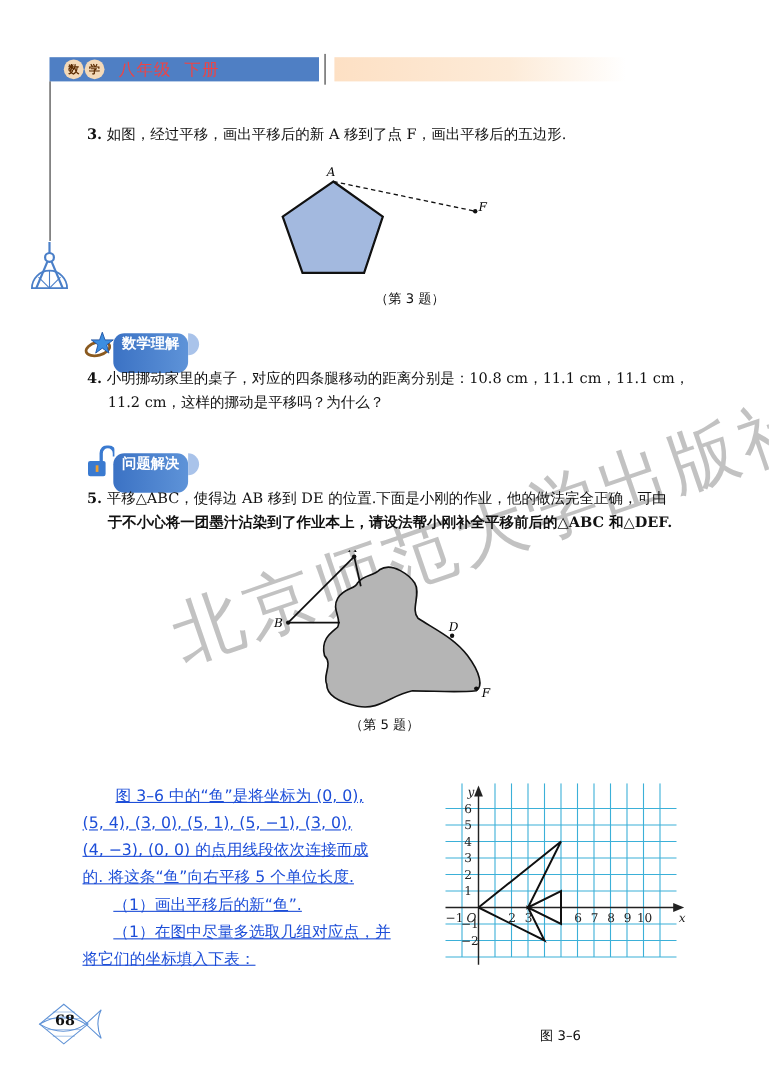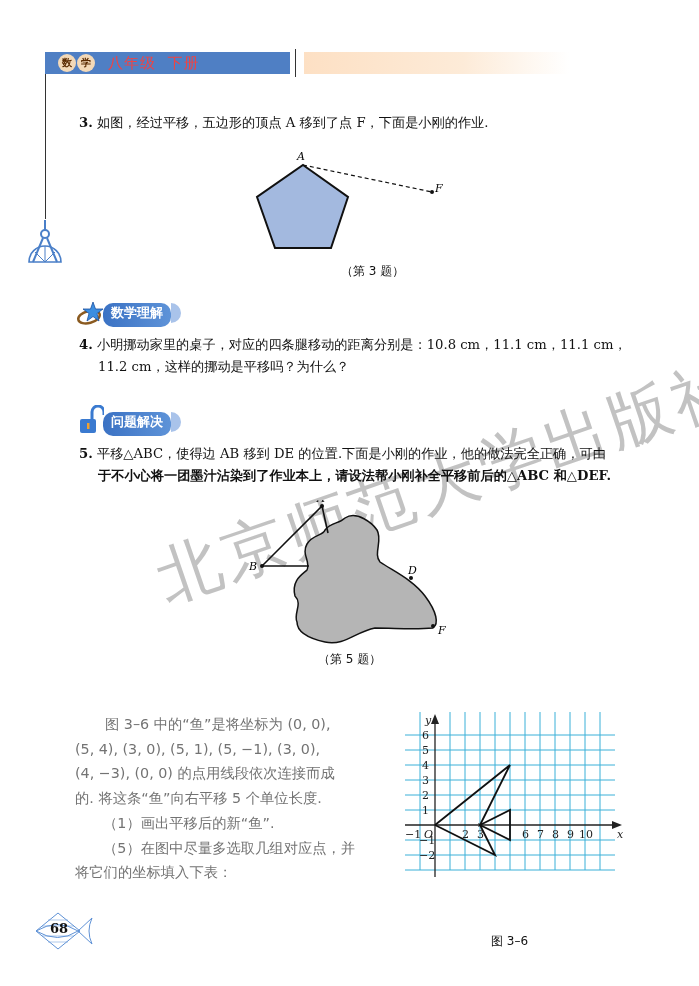--- a/index.html
+++ b/index.html
@@ -12,25 +12,25 @@
         color:#5a2a00; font-size:10px; font-weight:bold; display:flex; align-items:center; justify-content:center;
         font-family:"DejaVu Sans", sans-serif; }
   .header-title { left:108px; top:54px; color:#ef4444; font-size:15px; font-family:"DejaVu Sans", sans-serif; letter-spacing:1px; }
   .header-sep { left:295px; top:49px; width:1px; height:28px; background:#333; }
   .header-grad { left:304px; top:52px; width:265px; height:22px;
         background:linear-gradient(to right, #fde0c4, #fdebd8 60%, #ffffff); }
   .margin-line { left:45px; top:74px; width:1px; height:145px; background:#333; }
   .q-text { font-size:13.2px; line-height:22px; font-family:"DejaVu Serif", serif; }
   .q-num { font-weight:bold; }
   .caption { font-size:12px; font-family:"DejaVu Sans", sans-serif; }
-  .section-badge { height:24px; border-radius:10px; background:linear-gradient(to right,#3b72c4,#5e93d8);
+  .section-badge { height:36px; border-radius:10px; background:linear-gradient(to right,#3b72c4,#5e93d8);
         color:#fff; font-size:13px; font-family:"DejaVu Sans", sans-serif; font-weight:bold;
         padding:0 8px; line-height:20px; }
   .section-badge-tail { width:10px; height:20px; border-radius:0 10px 10px 0; background:#a9c3ea; }
-  .body-text { font-size:14.3px; line-height:24.7px; font-family:"DejaVu Sans", sans-serif; color:#737373; }
+  .body-text { font-size:14.3px; line-height:24.7px; font-family:"DejaVu Sans", sans-serif; color:#1d4ed8;text-decoration:underline; }
   .watermark { left:150px; top:405px; font-size:64px; color:rgba(120,120,120,0.45);
         transform:rotate(-19deg); transform-origin:left top; font-family:"DejaVu Sans", sans-serif;
         letter-spacing:4px; white-space:nowrap; }
 </style>
 </head>
 <body>
 
 <div class="abs header-bar"></div>
 <div class="abs header-logo">
   <span>数</span>
@@ -49,21 +49,21 @@
     <line x1="22" y1="20" x2="32" y2="44"></line>
     <path d="M4 44 A16 16 0 0 1 36 44 Z" stroke-width="1.6"></path>
     <line x1="20" y1="28" x2="20" y2="44" stroke-width="1"></line>
     <line x1="20" y1="44" x2="10" y2="34" stroke-width="1"></line>
     <line x1="20" y1="44" x2="30" y2="34" stroke-width="1"></line>
   </g>
 </svg>
 
 <div class="abs q-text" style="left:79px;top:112px;">
   <span class="q-num">3.</span>
-  <span>如图，经过平移，五边形的顶点 A 移到了点 F，下面是小刚的作业.</span>
+  <span>如图，经过平移，画出平移后的新 A 移到了点 F，画出平移后的五边形.</span>
 </div>
 
 <svg class="abs" style="left:245px;top:150px" width="210" height="120" viewBox="0 0 210 120">
   <polygon points="58,15 103,47 86,98 30,98 12,47" fill="#a3b9df" stroke="#111" stroke-width="2"></polygon>
   <line x1="58" y1="15" x2="187" y2="42" stroke="#111" stroke-width="1.2" stroke-dasharray="4,3"></line>
   <circle cx="187" cy="42" r="2" fill="#111"></circle>
   <text x="52" y="10" font-size="11" font-style="italic" font-family="DejaVu Serif, serif">A</text>
   <text x="190" y="42" font-size="11" font-style="italic" font-family="DejaVu Serif, serif">F</text>
 </svg>
 <div class="abs caption" style="left:318px;top:263px;margin-left:23px;">（第 3 题）</div>
@@ -114,21 +114,21 @@
   <text x="193" y="134" font-size="11" font-style="italic" font-family="DejaVu Serif, serif">F</text>
 </svg>
 <div class="abs caption" style="left:318px;top:651px;">（第 5 题）</div>
 
 <div class="abs body-text" style="left:75px;top:712px;width:320px;">
   <div style="padding-left:30px;">图 3–6 中的“鱼”是将坐标为 (0, 0),</div>
   <div>(5, 4), (3, 0), (5, 1), (5, −1), (3, 0),</div>
   <div>(4, −3), (0, 0) 的点用线段依次连接而成</div>
   <div>的. 将这条“鱼”向右平移 5 个单位长度.</div>
   <div style="padding-left:28px;">（1）画出平移后的新“鱼”.</div>
-  <div style="padding-left:28px;">（5）在图中尽量多选取几组对应点，并</div>
+  <div style="padding-left:28px;">（1）在图中尽量多选取几组对应点，并</div>
   <div>将它们的坐标填入下表：</div>
 </div>
 
 <svg class="abs" style="left:400px;top:712px" width="230" height="175" viewBox="0 0 230 175">
 
   <g stroke="#3bb0d8" stroke-width="1">
     <line x1="20" y1="0" x2="20" y2="158"></line>
     <line x1="50" y1="0" x2="50" y2="158"></line>
     <line x1="65" y1="0" x2="65" y2="158"></line>
     <line x1="80" y1="0" x2="80" y2="158"></line>

